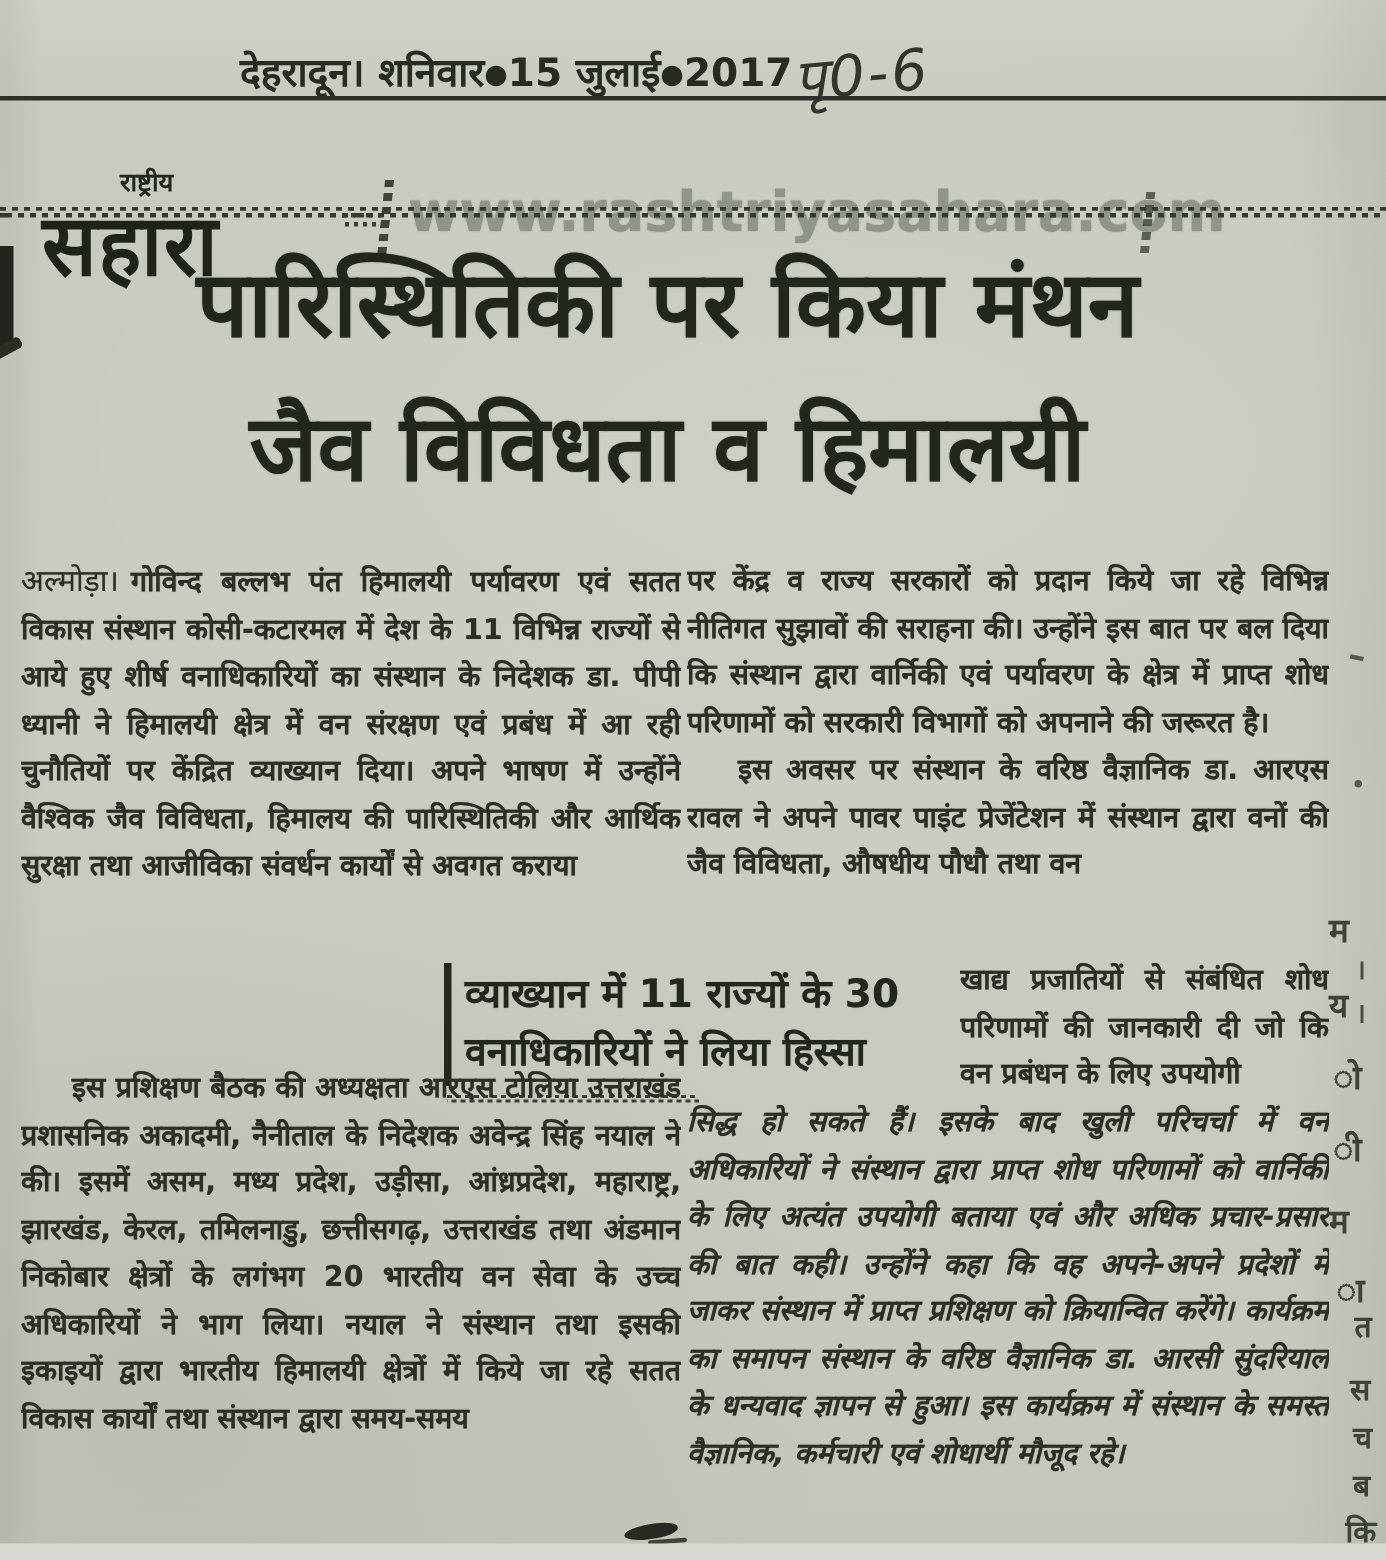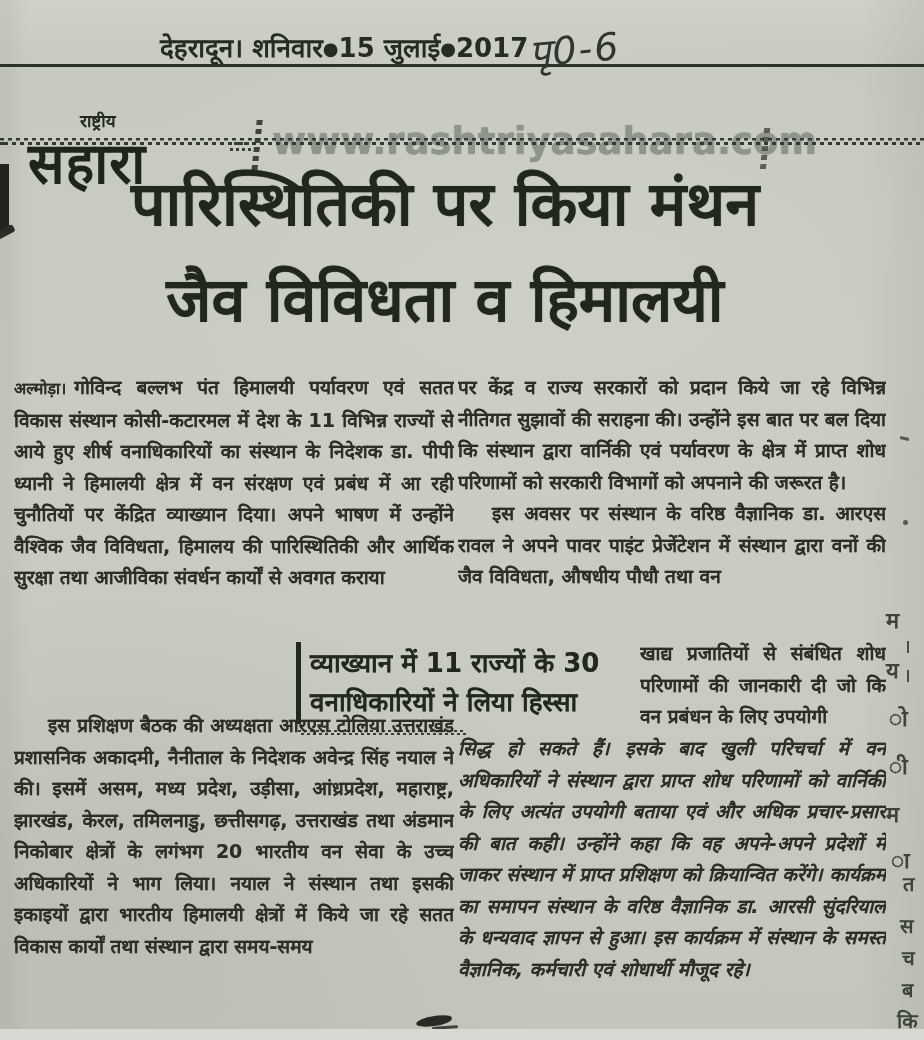--- a/index.html
+++ b/index.html
@@ -31,21 +31,21 @@
   .website{position:absolute;left:272px;top:14px;font-size:37px;font-weight:700;color:var(--muted_ink,#8f958b);letter-spacing:0px;text-shadow:0 0 1px rgba(70,76,66,.55);}
   
   .hatch{background-image:repeating-linear-gradient(90deg,#343931 0 4px,transparent 4px 8px),repeating-linear-gradient(90deg,#343931 0 4px,transparent 4px 8px);background-size:auto 2.5px,auto 2.5px;background-position:0 0,4px 3.5px;background-repeat:repeat-x;}
   .hatch-top{position:absolute;top:138px;left:0;right:0;height:7px;}
   
   .headline{position:absolute;top:156px;left:0;right:34px;margin:0;text-align:center;font-weight:700;color:#21271d;}
   .hl-line{font-size:61px;line-height:96px;white-space:nowrap;text-shadow:0 0 1px rgba(33,39,29,.5);}
   
   .tb{position:absolute;font-size:19px;line-height:31.5px;font-weight:600;text-align:justify;color:#2b2f26;overflow:hidden;text-shadow:0 0 .5px rgba(43,47,38,.5);}
   .tb p{margin:0;}
-  .lead{font-weight:700;margin-right:8px;font-size:16px;}
+  .lead{font-weight:400;margin-right:8px;font-size:20px;}
   .lt{left:14px;top:372px;width:440px;height:256px;}
   .ln{left:14px;top:630px;width:284px;height:100px;}
   .lb{left:14px;top:710px;width:440px;height:294px;text-indent:34px;}
   .rt{left:458px;top:372px;width:428px;height:258px;}
   .rt .pi{text-indent:34px;}
   .rn{left:640px;top:638px;width:246px;height:97px;}
   .rb{left:458px;top:733px;width:428px;height:294px;font-style:italic;}
   
   .pullquote{position:absolute;left:310px;top:644px;width:340px;font-weight:700;color:#23281f;}
   .pq-line{font-size:26px;line-height:39px;white-space:nowrap;text-shadow:0 0 .6px rgba(35,40,31,.5);}

